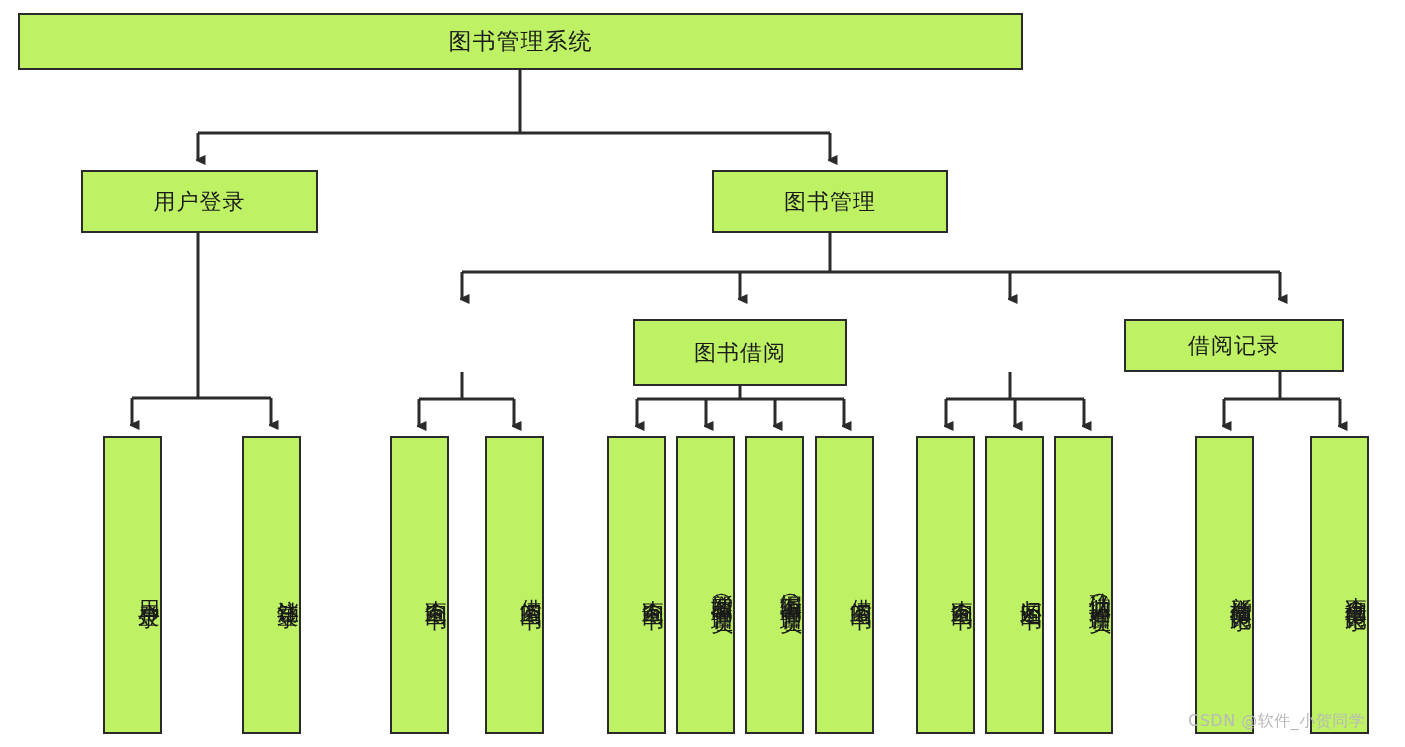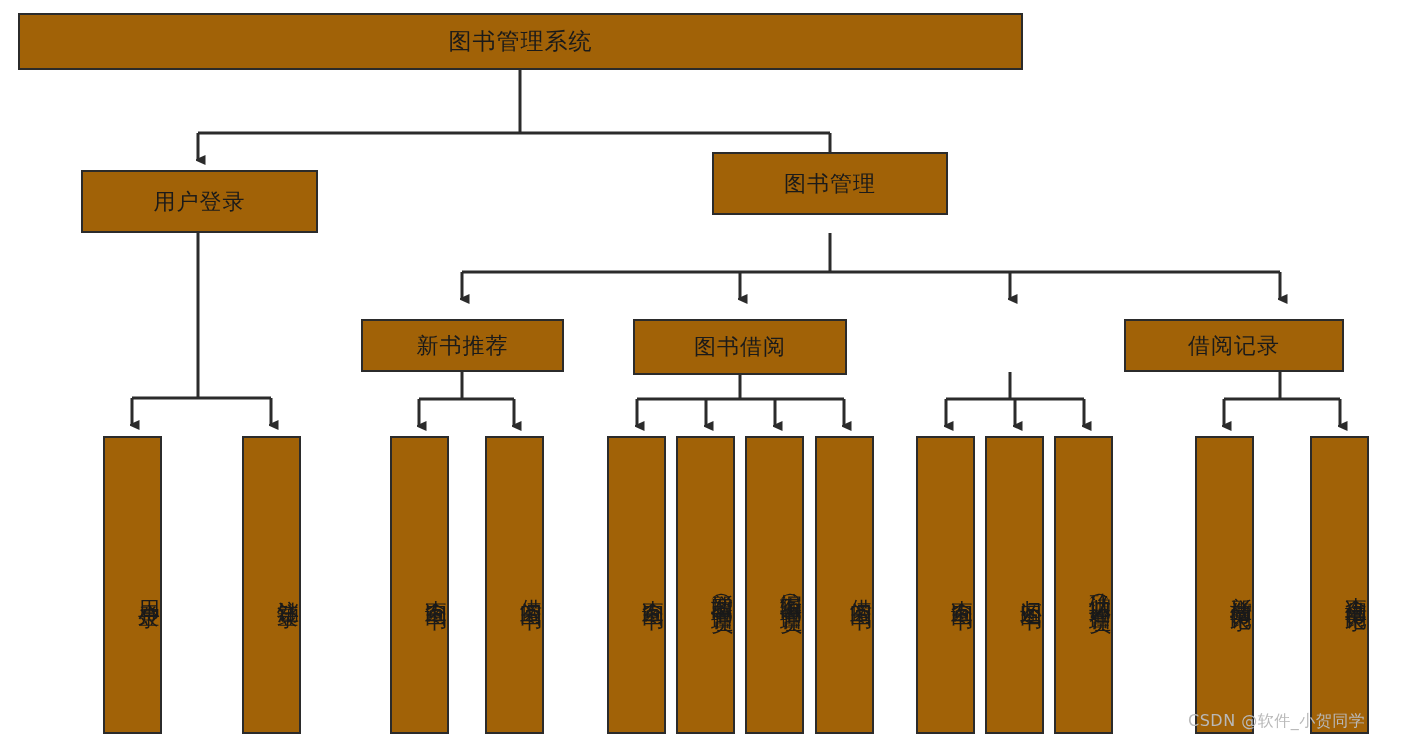--- a/index.html
+++ b/index.html
@@ -21,21 +21,21 @@
     position: absolute;
     left: 0;
     top: 0;
     width: 1405px;
     height: 747px;
     pointer-events: none;
   }
   .node {
     position: absolute;
     box-sizing: border-box;
-    background: #a16207;
+    background: #bef264;
     border: 2.5px solid #2b2b2b;
     display: flex;
     align-items: center;
     justify-content: center;
     color: #1a1a1a;
   }
   .node.horiz {
     font-size: 22px;
     letter-spacing: 1px;
   }
@@ -120,28 +120,25 @@
     </g>
   </svg>
 
   <div class="node horiz root" style="left:18px; top:13px; width:1005px; height:57px;">
     <span>图书管理系统</span>
   </div>
 
   <div class="node horiz" style="left:81px; top:170px; width:237px; height:63px;">
     <span>用户登录</span>
   </div>
-  <div class="node horiz" style="left:712px; top:152px; width:236px; height:63px;">
+  <div class="node horiz" style="left:712px; top:170px; width:236px; height:63px;">
     <span>图书管理</span>
   </div>
 
-  <div class="node horiz" style="left:361px; top:319px; width:203px; height:53px;">
-    <span>新书推荐</span>
-  </div>
-  <div class="node horiz" style="left:633px; top:319px; width:214px; height:56px;">
+  <div class="node horiz" style="left:633px; top:319px; width:214px; height:67px;">
     <span>图书借阅</span>
   </div>
   <div class="node horiz" style="left:1124px; top:319px; width:220px; height:53px;">
     <span>借阅记录</span>
   </div>
 
   <div class="node vert" style="left:103px; top:436px; width:59px; height:298px;">
     <span class="vtext">用户登录</span>
   </div>
   <div class="node vert" style="left:242px; top:436px; width:59px; height:298px;">

